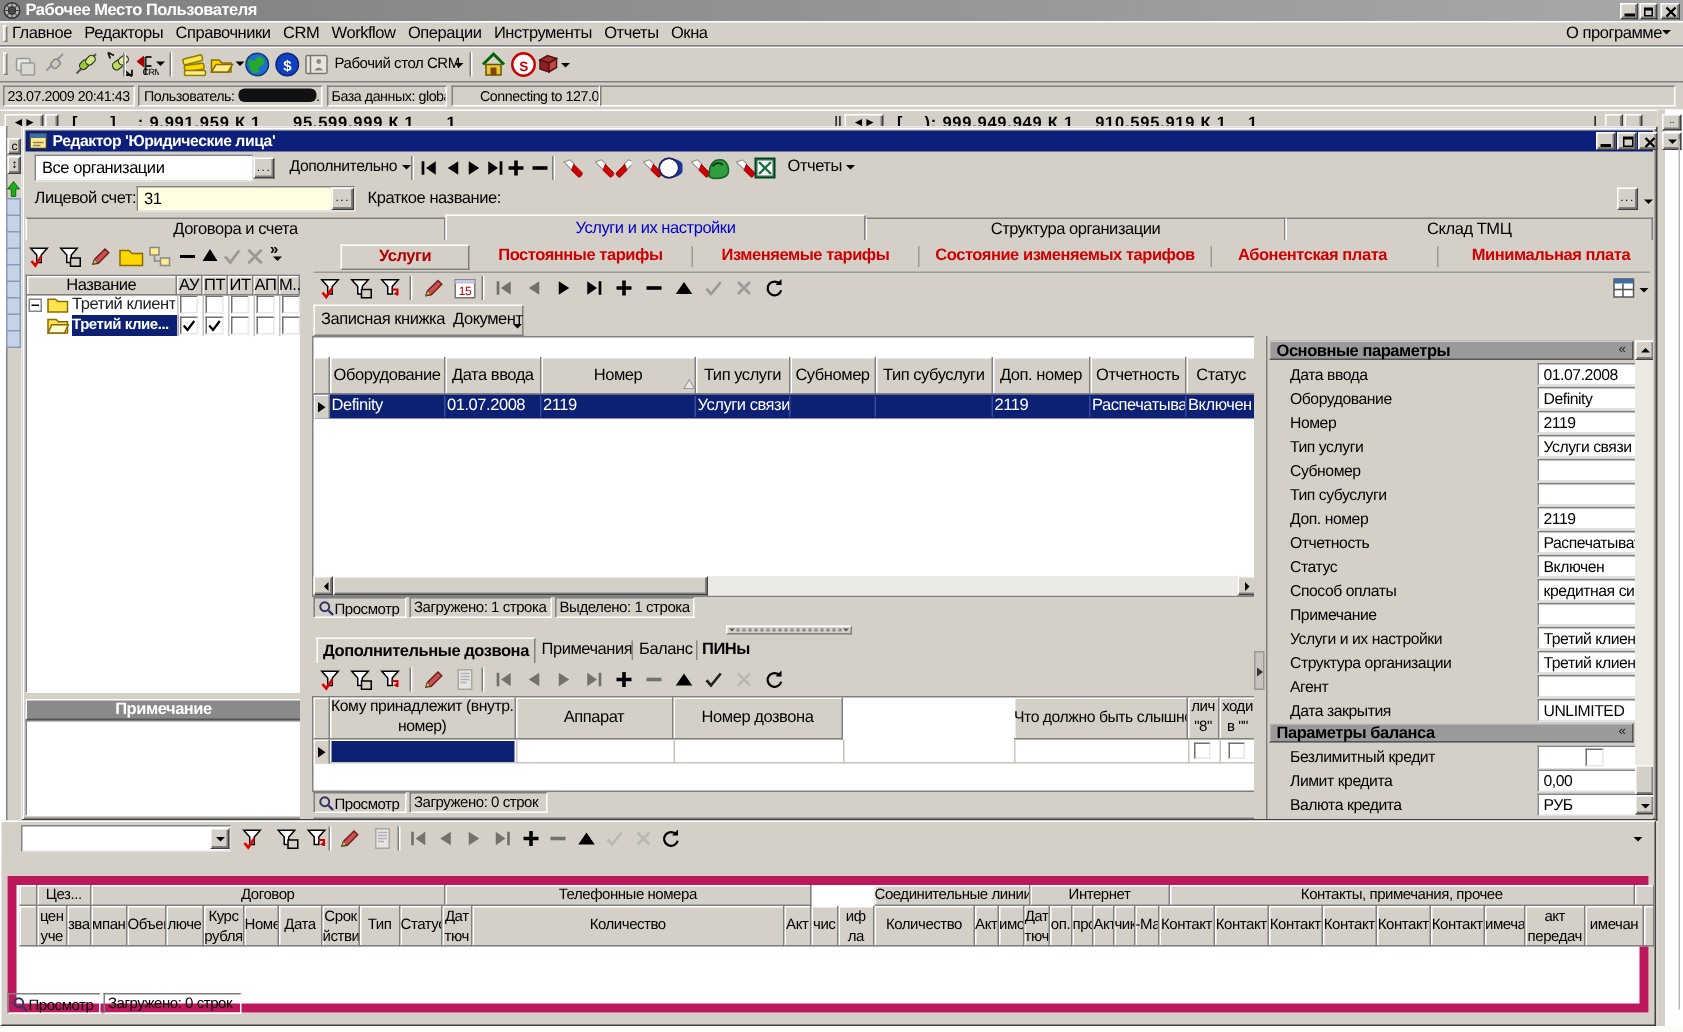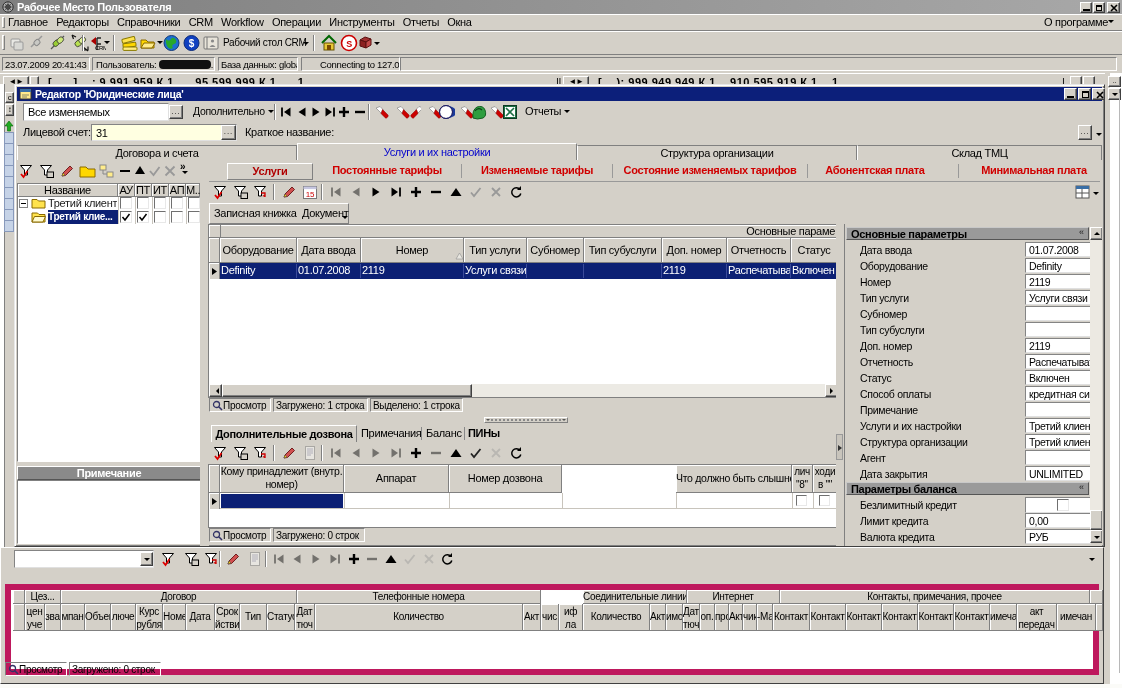--- a/index.html
+++ b/index.html
@@ -253,21 +253,21 @@
         <span class="a" style="left:2.5px;top:2px;width:7px;height:7px;border:1px solid #000;border-top-width:2px"></span>
       </span>
   <span class="a btn" style="left:1075px;top:1px;width:13px;height:12px">
         <svg class="a" style="left:1.5px;top:1px" width="10" height="10">
           <path d="M2 2 l6 6 M8 2 L2 8" stroke="#000" stroke-width="1.6"></path>
         </svg>
       </span>
  </div>
 
  <div class="a" style="left:2px;top:16px;width:1085px;height:22px">
-  <span class="a ed" style="left:6px;top:2px;width:146px;height:18px;padding:2px 4px">Все изменяемых</span>
+  <span class="a ed" style="left:6px;top:2px;width:146px;height:18px;padding:2px 4px">Все организации</span>
   <span class="a btn ct" style="left:152px;top:4px;width:14px;height:14px;font-size:8px;letter-spacing:1px;line-height:11px">...</span>
   <span class="a" style="left:176px;top:4px;font-size:10.5px">Дополнительно</span>
       <span class="a" style="left:251px;top:9px;width:0;height:0;border:3px solid transparent;border-top-color:#000"></span>
   <span class="sep a" style="left:257px;top:3px;height:16px"></span>
   <svg class="a ic" style="left:261px;top:3px">
         <use href="#vf"></use>
       </svg>
   <svg class="a ic" style="left:277px;top:3px">
         <use href="#vp"></use>
       </svg>
@@ -492,24 +492,20 @@
     </svg>
  <span class="a" style="left:1078px;top:107px;width:0;height:0;border:3px solid transparent;border-top-color:#000"></span>
 
  <div class="a" style="left:194px;top:118px;width:140px;height:21px;border:1px solid;border-color:#fff #808080 #808080 #fff">
   <span class="a" style="left:4px;top:3px">Записная книжка</span>
       <span class="a" style="left:92px;top:3px">Документ</span>
   <span class="a" style="left:132px;top:12px;width:0;height:0;border:3px solid transparent;border-top-color:#000"></span>
  </div>
 
  <div class="a" style="left:193px;top:139px;width:631px;height:174px;border:1px solid #808080;background:#fff">
-  <div class="a" style="left:0;top:0;width:629px;height:13px;background:#d4d0c8;border-bottom:1px solid #808080;box-shadow:inset 1px 1px 0 #fff">
-   <span class="a" style="left:0;top:0;width:628px;text-align:right;padding-right:2px;height:12px;overflow:hidden">Основные параме</span>
-   <span class="a" style="left:11px;top:0;width:1px;height:13px;background:#808080"></span>
-  </div>
   <div class="a" style="left:0;top:13px;width:629px;height:25px">
    <div class="hc" style="left:0;top:0;width:11px;height:25px"></div>
    <div class="hc" style="left:11px;top:0;width:77px;height:25px;padding-top:6px">Оборудование</div>
    <div class="hc" style="left:88px;top:0;width:64px;height:25px;padding-top:6px">Дата ввода</div>
    <div class="hc" style="left:152px;top:0;width:103px;height:25px;padding-top:6px">Номер<svg class="a" style="left:94px;top:14px" width="9" height="8">
             <path d="M4.5 1 L8 7 H1 z" fill="#e8e6e0" stroke="#999" stroke-width=".7"></path>
           </svg></div>
    <div class="hc" style="left:255px;top:0;width:63px;height:25px;padding-top:6px">Тип услуги</div>
    <div class="hc" style="left:318px;top:0;width:57px;height:25px;padding-top:6px">Субномер</div>
    <div class="hc" style="left:375px;top:0;width:78px;height:25px;padding-top:6px">Тип субуслуги</div>

